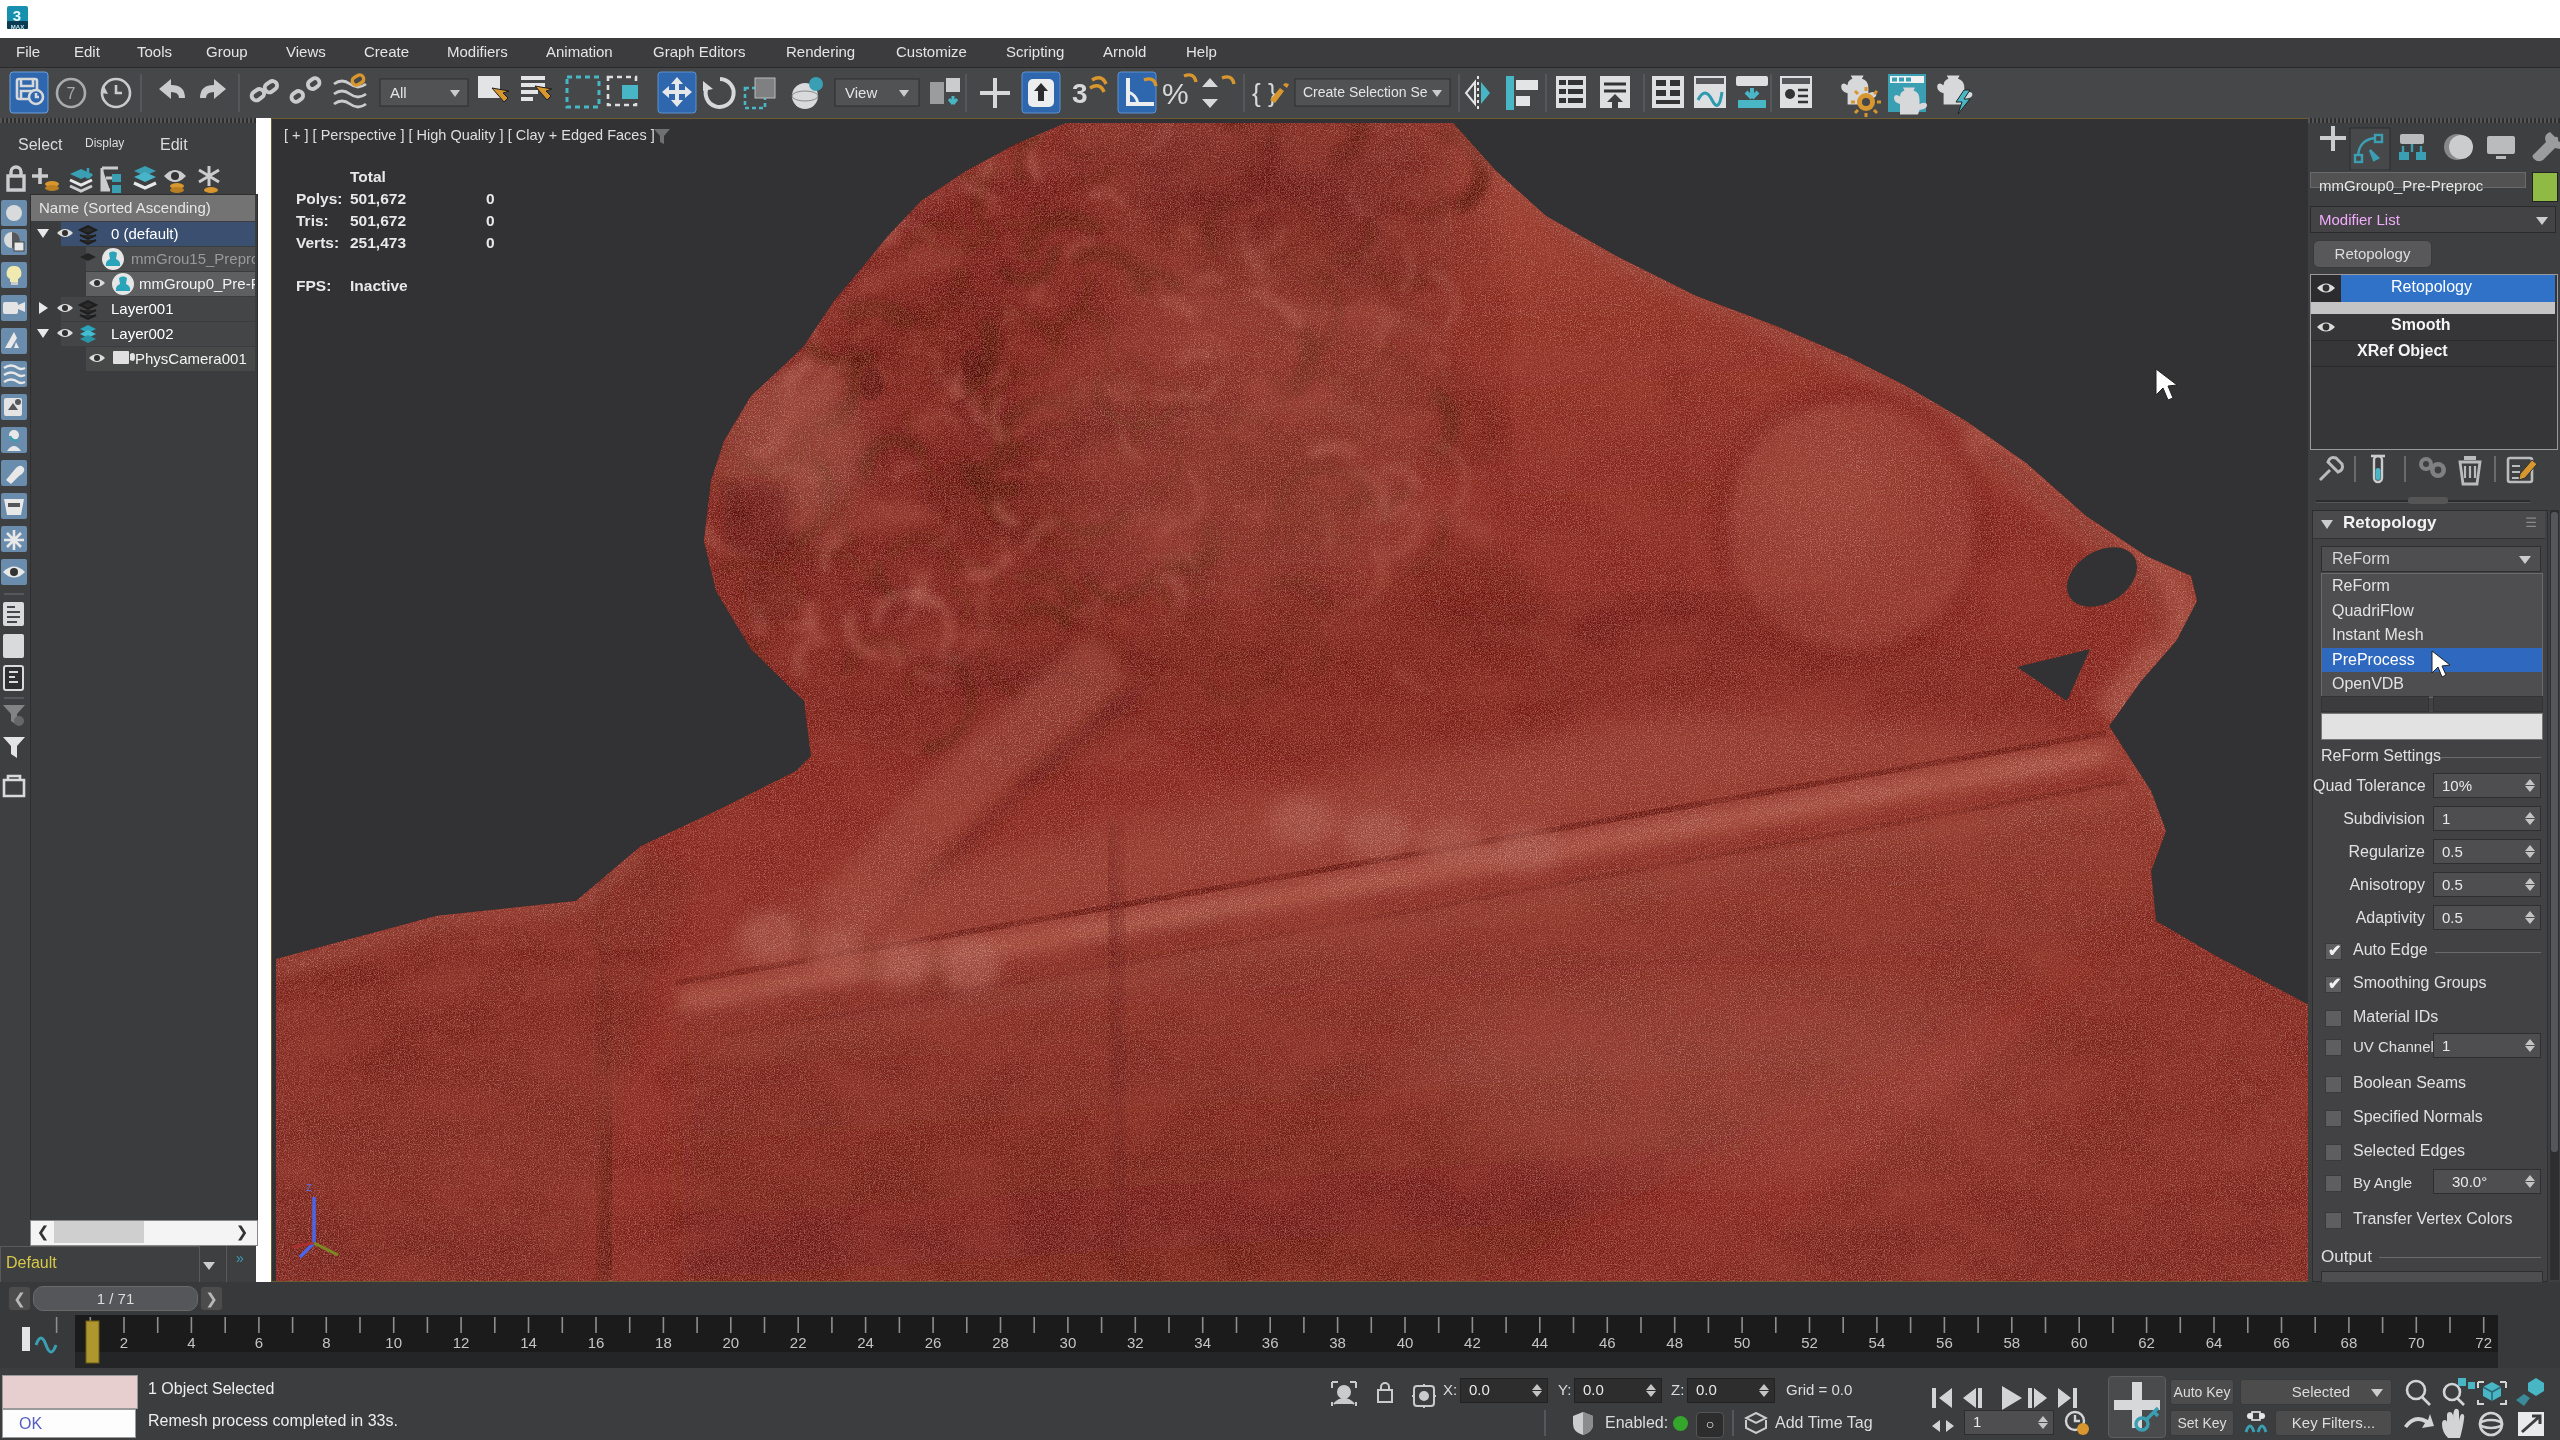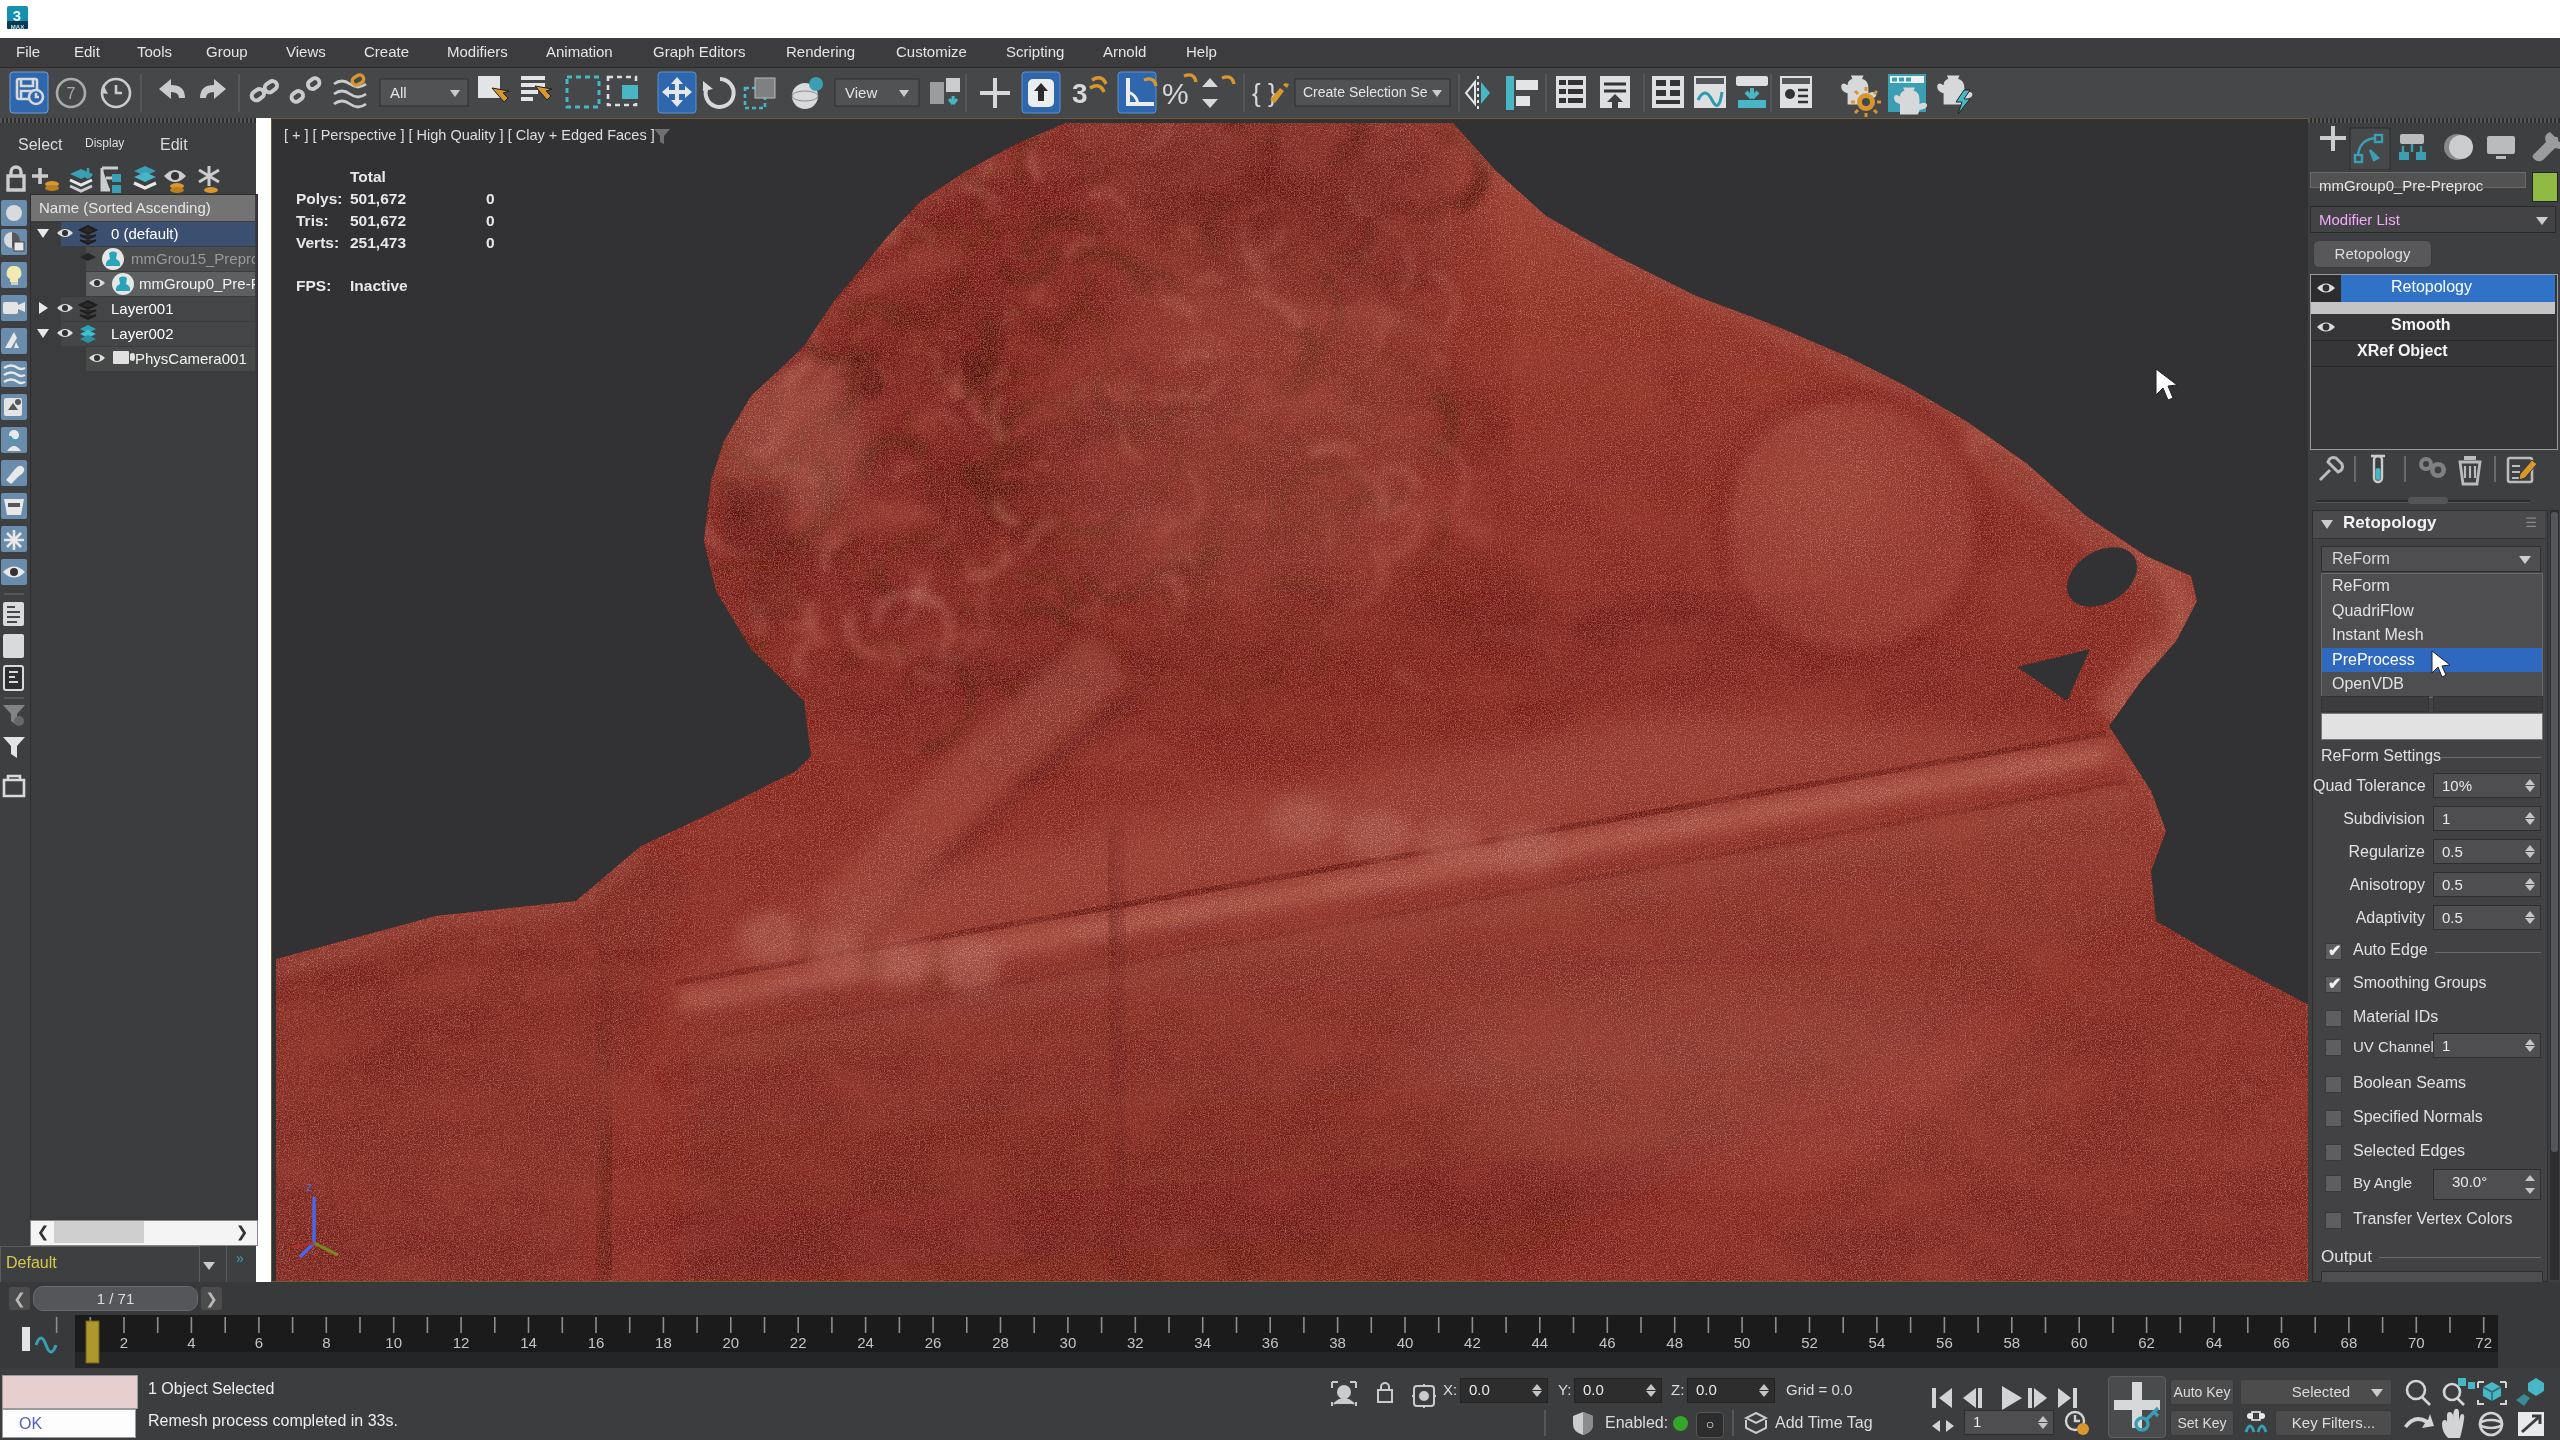--- a/index.html
+++ b/index.html
@@ -1040,21 +1040,21 @@
       <span style="position:absolute;left:40px;top:527px;color:#e0e0e0;font-size:15px">UV Channel</span>
       <div class="fld sp" style="left:120px;top:522px;width:108px;height:25px;background:#4e4e50;border-color:#2e2e2e;line-height:23px">1</div>
       <div class="chk un" style="left:12px;top:565px"></div>
       <span style="position:absolute;left:40px;top:563px;color:#e0e0e0;font-size:16px">Boolean Seams</span>
       <div class="chk un" style="left:12px;top:599px"></div>
       <span style="position:absolute;left:40px;top:597px;color:#e0e0e0;font-size:16px">Specified Normals</span>
       <div class="chk un" style="left:12px;top:633px"></div>
       <span style="position:absolute;left:40px;top:631px;color:#e0e0e0;font-size:16px">Selected Edges</span>
       <div class="chk un" style="left:12px;top:664px"></div>
       <span style="position:absolute;left:40px;top:663px;color:#e0e0e0;font-size:15px">By Angle</span>
-      <div class="fld sp" style="left:120px;top:658px;width:108px;height:31px;background:#4e4e50;border-color:#2e2e2e;line-height:23px;padding-left:18px">30.0°</div>
+      <div class="fld sp" style="left:120px;top:658px;width:108px;height:25px;background:#4e4e50;border-color:#2e2e2e;line-height:23px;padding-left:18px">30.0°</div>
       <div class="chk un" style="left:12px;top:701px"></div>
       <span style="position:absolute;left:40px;top:699px;color:#e0e0e0;font-size:16px">Transfer Vertex Colors</span>
       <span style="position:absolute;left:8px;top:736px;color:#e0e0e0;font-size:17px">Output</span>
       <div class="abs" style="left:66px;top:746px;width:162px;height:1px;background:#6a6a6a"></div>
       <div class="abs" style="left:8px;top:760px;width:220px;height:10px;background:#4e4e50;border:1px solid #2e2e2e"></div>
     </div>
 
     <div class="abs" style="left:242px;top:392px;width:9px;height:770px;background:#2e2e30"></div>
     <div class="abs" style="left:243px;top:394px;width:7px;height:640px;background:#55565a;border-radius:3px"></div>
   </div>

